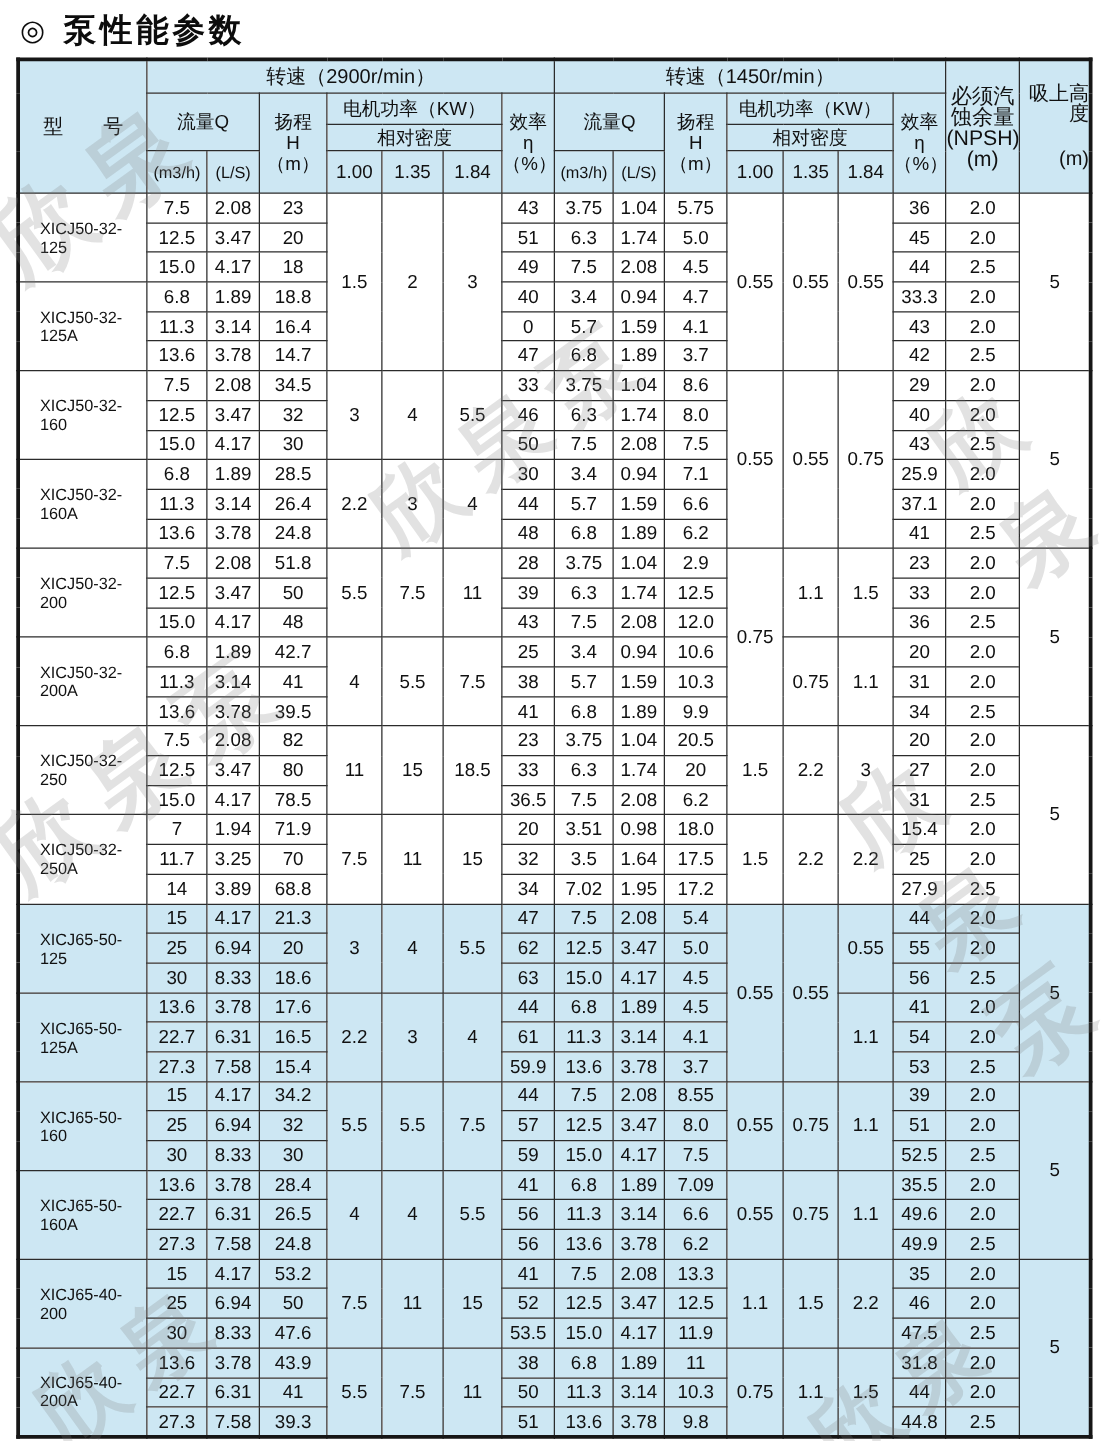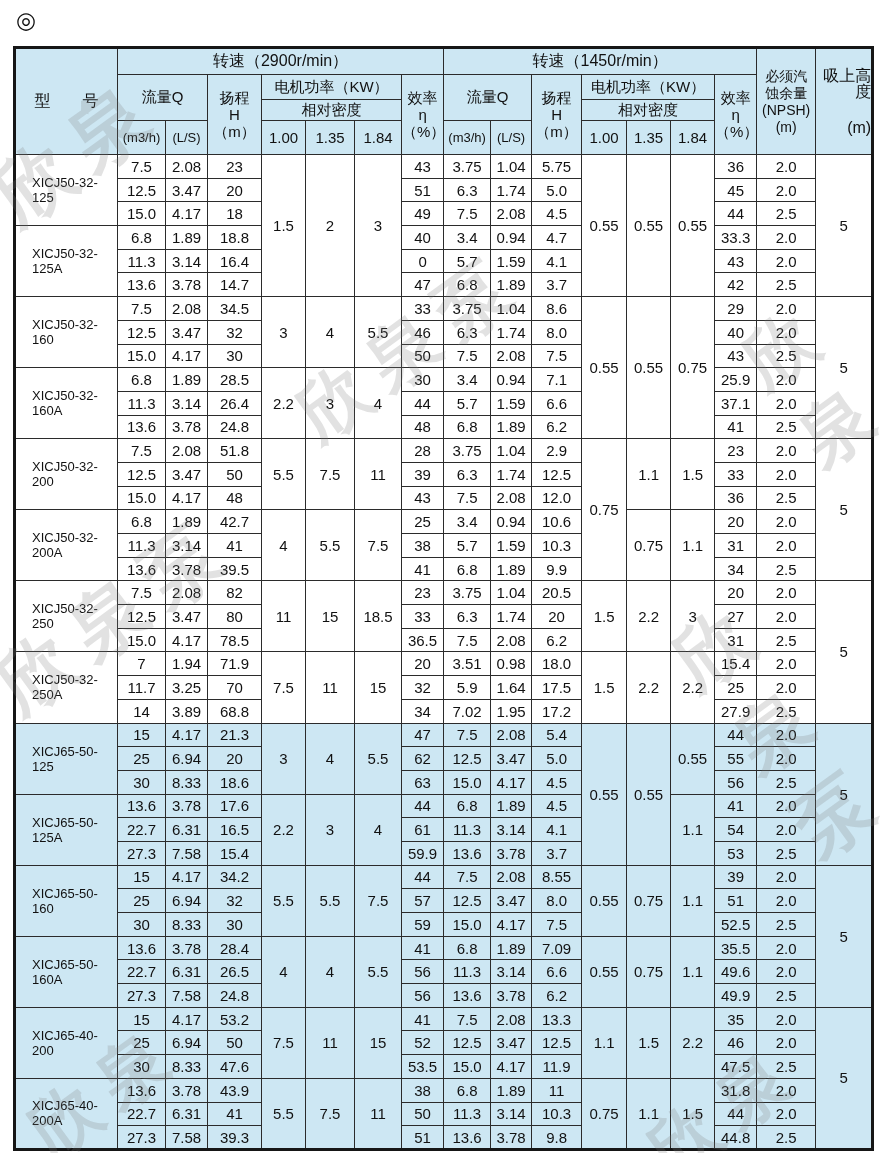--- a/index.html
+++ b/index.html
@@ -9,36 +9,37 @@
   .title .bullet{font-size:23px;font-weight:normal;letter-spacing:0;}
   table{position:absolute;left:13px;top:46px;width:858px;border-collapse:collapse;table-layout:fixed;
     border:3px solid #161616;}
   th,td{border:1px solid #2b2b2b;text-align:center;vertical-align:middle;padding:0;overflow:hidden;}
   thead th{background:#cde7f3;font-weight:normal;font-size:15px;}
   .hr1{height:27px}.hr2{height:25px}.hr3{height:21px}.hr4{height:34px}
   .hr1 th{font-size:16px;}
   .hr4 th{font-size:15px;}
   .hr4 th.unit{font-size:13px;}
   .ml span{display:block;line-height:17px;}
-  .npsh-h span{display:block;line-height:17px;font-size:14px;}
+  .npsh-h span{display:block;line-height:17px;font-size:17px;}
   .suction-h span{display:block;line-height:16px;text-align:right;}
   .suction-h .gap{margin-top:20px;}
   tbody tr{height:23.7px;}
   tbody td{font-size:15px;background:#ffffff;}
   tbody td.model{text-align:left;padding-left:16px;font-size:13px;letter-spacing:0px;}
   tbody td.hl{background:#cde7f3;}
   .wm{position:absolute;color:rgba(125,125,125,0.22);font-weight:bold;
     transform:rotate(-36deg);letter-spacing:14px;pointer-events:none;z-index:5;
     font-family:"DejaVu Sans",sans-serif;}
 </style>
 </head>
 <body>
 
 <div class="title">
   <span class="bullet">◎</span>
+  <span>泵性能参数</span>
 </div>
 
 <table>
   <colgroup>
     <col style="width:103px">
       <col style="width:48px">
       <col style="width:42px">
       <col style="width:54px">
     <col style="width:44px">
       <col style="width:49px">
@@ -404,21 +405,21 @@
         <td rowspan="3">2.2</td>
         <td rowspan="3">2.2</td>
         <td>15.4</td>
         <td>2.0</td>
       </tr>
       <tr>
         <td>11.7</td>
         <td>3.25</td>
         <td>70</td>
         <td>32</td>
-        <td>5.9</td>
+        <td>3.5</td>
         <td>1.64</td>
         <td>17.5</td>
         <td>25</td>
         <td>2.0</td>
       </tr>
       <tr>
         <td>14</td>
         <td>3.89</td>
         <td>68.8</td>
         <td>34</td>

